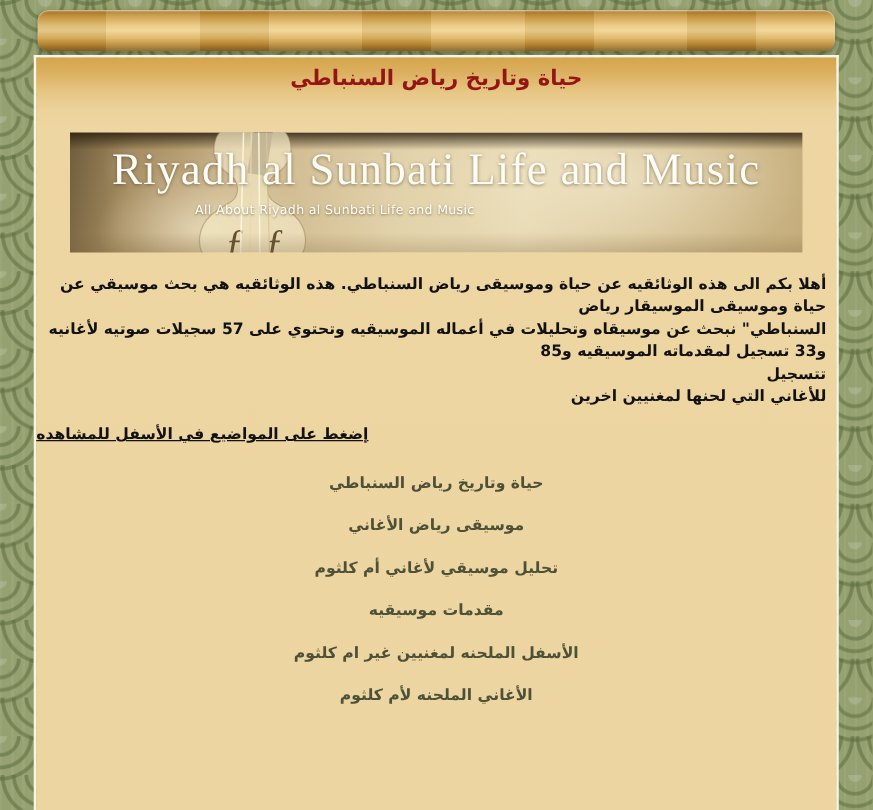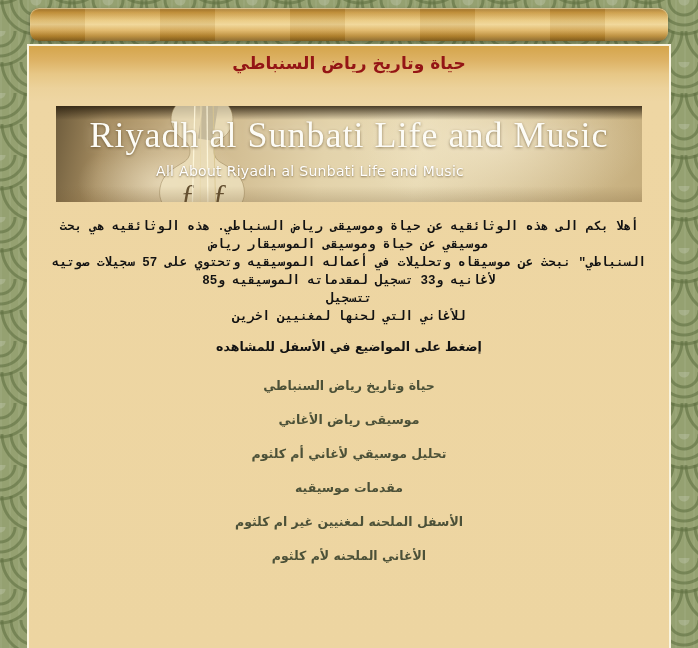--- a/index.html
+++ b/index.html
@@ -54,31 +54,31 @@
   }
   .violin{position:absolute;left:28px;top:-6px;}
   .banner-title{
     position:absolute;left:0;right:0;top:8px;margin:0;text-align:center;
     font-family:"Liberation Serif","DejaVu Serif",serif;font-weight:500;
     font-size:36px;color:#fdfcf6;letter-spacing:1px;
     text-shadow:0 1px 3px rgba(70,50,15,.55), 0 0 12px rgba(255,255,255,.25);
   }
   .banner-sub{
     position:absolute;left:100px;top:57px;margin:0;
-    font-size:14px;color:#ffffff;letter-spacing:.3px;
+    font-size:10px;color:#ffffff;letter-spacing:.3px;
     text-shadow:0 1px 2px rgba(70,50,15,.6);
   }
   
   .intro{
-    margin:16px 8px 0 8px;direction:rtl;text-align:center;
-    color:#121212;font-size:12.5px;font-weight:bold;line-height:18px;font-family:Liberation Mono, monospace;
+    margin:16px 8px 0 8px;direction:rtl;
+    color:#121212;font-size:12.5px;font-weight:bold;line-height:18px;
   }
   .instruction{
-    margin:13px 0 0 0;direction:rtl;text-align:center;
-    color:#121212;font-size:12.5px;font-weight:bold;
+    margin:13px 0 0 0;direction:rtl;text-align:left;
+    color:#121212;font-size:12.5px;font-weight:bold;text-decoration:underline;
   }
   
   .topics{margin:24px 0 0 0;padding:0;list-style:none;direction:rtl;text-align:center;}
   .topics li{margin:0 0 20px 0;line-height:13px;}
   .topics a{
     color:#4c5138;font-size:12.5px;font-weight:bold;text-decoration:none;cursor:pointer;
   }
 </style>
 </head>
 <body>

